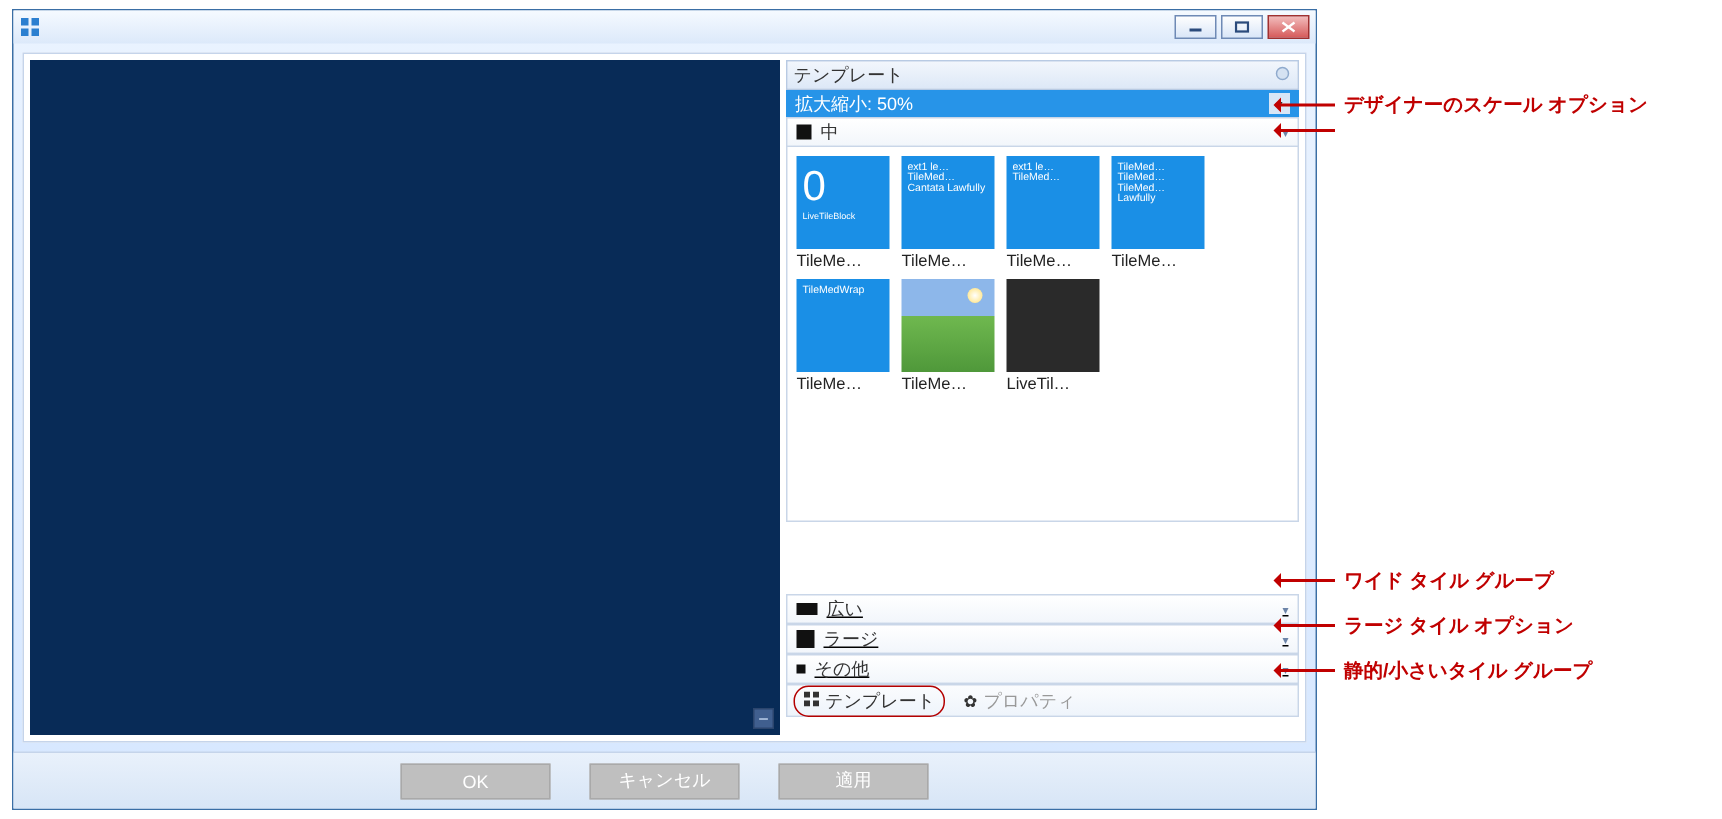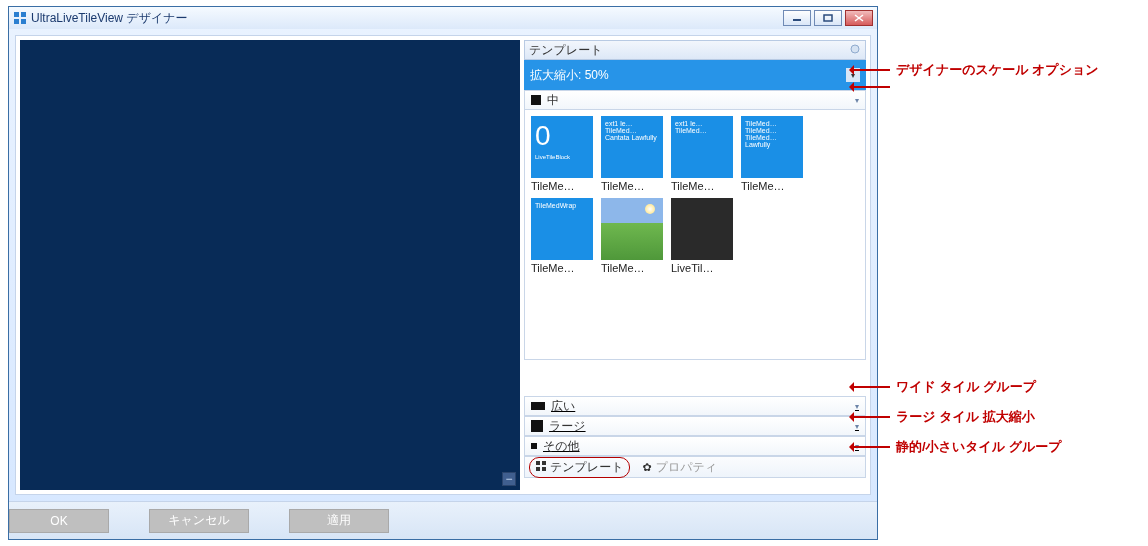--- a/index.html
+++ b/index.html
@@ -80,21 +80,21 @@
   .panel-header {
     height: 20px;
     background: linear-gradient(to bottom,#f2f6fc,#dde8f7);
     border: 1px solid #b8cae3;
     display:flex; align-items:center;
     padding: 0 4px;
     color:#333;
   }
   .panel-header .pin { margin-left:auto; color:#8ba6cc;}
   .zoom-bar {
-    height: 30px;
+    height: 18px;
     background: #2794e8;
     color: #fff;
     display:flex; align-items:center;
     padding: 0 6px;
     font-size: 12px;
     position: relative;
   }
   .zoom-bar .chev {
     margin-left:auto;
     width:14px; height:14px;
@@ -168,22 +168,22 @@
     color:#333;
     font-size:12px;
   }
   .tabstrip .tab.active { border:1px solid #b40000; border-radius:10px;}
   .tabstrip .tab .ticon { font-size:11px; color:#333;}
   .tabstrip .tab.inactive { color:#999;}
   .button-bar {
     height: 38px;
     background: linear-gradient(to bottom,#e9f1fb,#d7e5f6);
     border-top: 1px solid #c5d4ea;
-    display:flex; align-items:center; 
-    gap: 40px;
+    display:flex; align-items:center; justify-content:center;
+    gap: 26px;
   }
   .btn {
     width: 100px; height: 24px;
     background:#bfbfbf;
     color:#fff;
     display:flex;align-items:center;justify-content:center;
     font-size:12px;
     border:1px solid #a9a9a9;
   }
   
@@ -211,21 +211,20 @@
 
   <div class="titlebar">
     <span class="titlebar-icon">
       <svg width="12" height="12">
           <rect x="0" y="0" width="5" height="5" fill="#2b7fd0"></rect>
           <rect x="7" y="0" width="5" height="5" fill="#2b7fd0"></rect>
           <rect x="0" y="7" width="5" height="5" fill="#2b7fd0"></rect>
           <rect x="7" y="7" width="5" height="5" fill="#2b7fd0"></rect>
         </svg>
     </span>
-    <span class="title-text">UltraLiveTileView デザイナー</span>
     <div class="win-controls">
       <div class="win-btn">
         <svg width="10" height="8">
             <line x1="1" y1="6" x2="9" y2="6" stroke="#2b4b7c" stroke-width="2"></line>
           </svg>
       </div>
       <div class="win-btn">
         <svg width="10" height="8">
             <rect x="1" y="1" width="8" height="6" fill="none" stroke="#2b4b7c" stroke-width="1.5"></rect>
           </svg>
@@ -367,18 +366,18 @@
 </div>
 <div class="annot" style="left:850px; top:86px;">
   <span class="arrow-l"></span>
 </div>
 <div class="annot" style="left:850px; top:378px;">
   <span class="arrow-l"></span>
   <span>ワイド タイル グループ</span>
 </div>
 <div class="annot" style="left:850px; top:408px;">
   <span class="arrow-l"></span>
-  <span>ラージ タイル 拡大縮小</span>
+  <span>ラージ タイル オプション</span>
 </div>
 <div class="annot" style="left:850px; top:438px;">
   <span class="arrow-l"></span>
   <span>静的/小さいタイル グループ</span>
 </div>
 
 </body></html>

